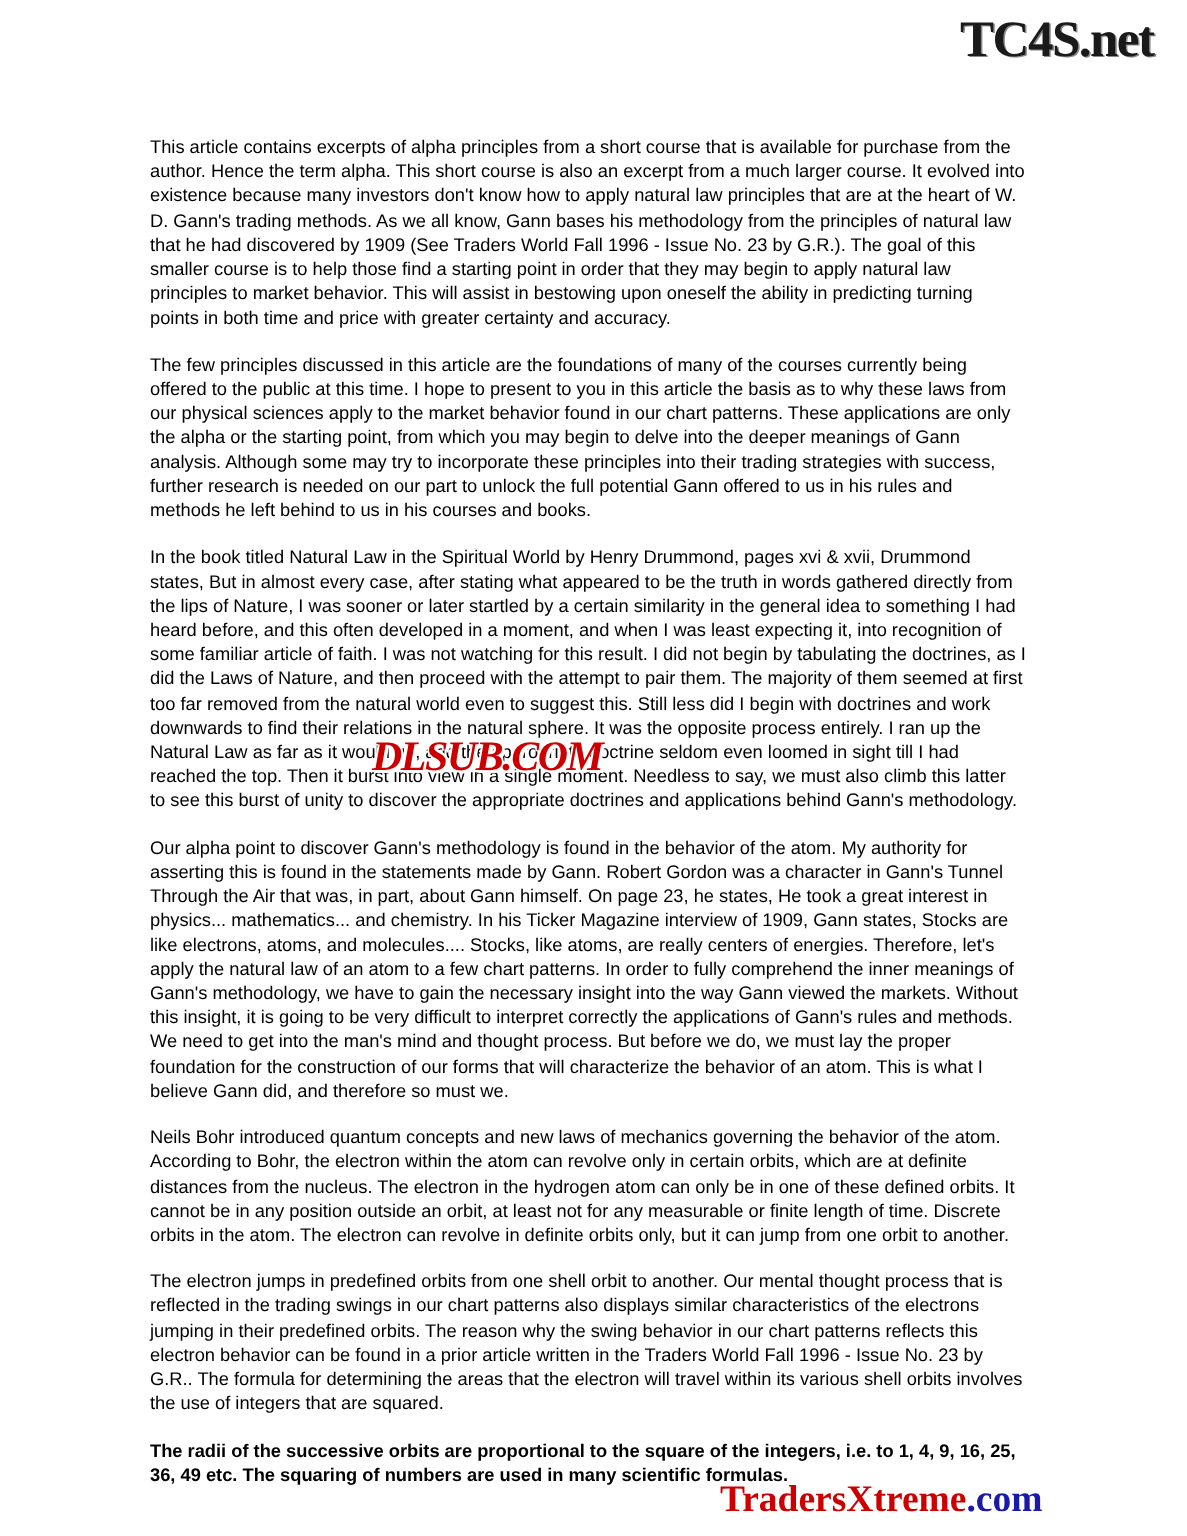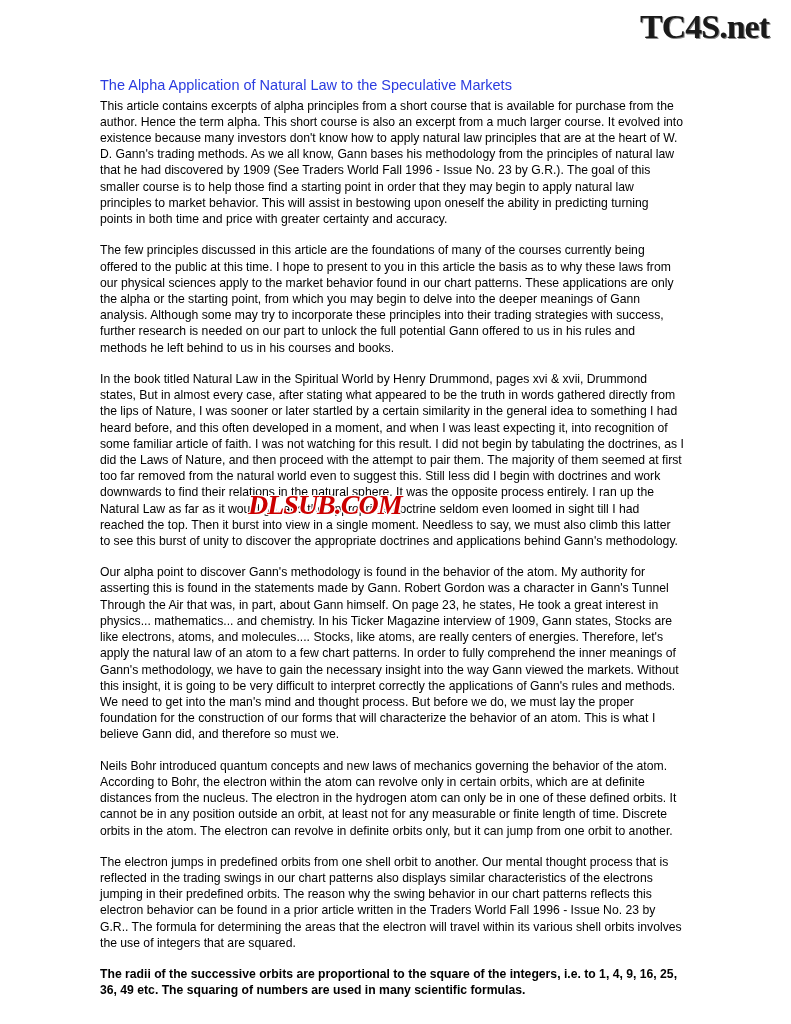--- a/index.html
+++ b/index.html
@@ -46,21 +46,21 @@
     line-height: 1.35;
   }
   .doc-author {
     font-size: 12.5px;
     font-weight: bold;
     margin: 0 0 26px 0;
   }
   p.body-par {
     font-size: 12.2px;
     line-height: 1.33;
-    margin: 0 0 15px 0;
+    margin: 14px 0 15px 0;
     text-align: left;
   }
   p.bold-par {
     font-size: 12.2px;
     line-height: 1.33;
     margin: 0 0 15px 0;
     font-weight: bold;
   }
   .watermark-mid {
     position: absolute;
@@ -89,30 +89,30 @@
   }
 </style>
 </head>
 <body>
 
 <div class="page">
 
   <div class="watermark-top">TC4S.net</div>
 
   <div class="content">
-    <h1 class="doc-title">The Alpha Application of Natural Law to the Speculative Markets</h1>
 
     <p class="body-par">This article contains excerpts of alpha principles from a short course that is available for purchase from the author. Hence the term alpha. This short course is also an excerpt from a much larger course. It evolved into existence because many investors don't know how to apply natural law principles that are at the heart of W. D. Gann's trading methods. As we all know, Gann bases his methodology from the principles of natural law that he had discovered by 1909 (See Traders World Fall 1996 - Issue No. 23 by G.R.). The goal of this smaller course is to help those find a starting point in order that they may begin to apply natural law principles to market behavior. This will assist in bestowing upon oneself the ability in predicting turning points in both time and price with greater certainty and accuracy.</p>
     <p class="body-par">The few principles discussed in this article are the foundations of many of the courses currently being offered to the public at this time. I hope to present to you in this article the basis as to why these laws from our physical sciences apply to the market behavior found in our chart patterns. These applications are only the alpha or the starting point, from which you may begin to delve into the deeper meanings of Gann analysis. Although some may try to incorporate these principles into their trading strategies with success, further research is needed on our part to unlock the full potential Gann offered to us in his rules and methods he left behind to us in his courses and books.</p>
     <p class="body-par">In the book titled Natural Law in the Spiritual World by Henry Drummond, pages xvi &amp; xvii, Drummond states, But in almost every case, after stating what appeared to be the truth in words gathered directly from the lips of Nature, I was sooner or later startled by a certain similarity in the general idea to something I had heard before, and this often developed in a moment, and when I was least expecting it, into recognition of some familiar article of faith. I was not watching for this result. I did not begin by tabulating the doctrines, as I did the Laws of Nature, and then proceed with the attempt to pair them. The majority of them seemed at first too far removed from the natural world even to suggest this. Still less did I begin with doctrines and work downwards to find their relations in the natural sphere. It was the opposite process entirely. I ran up the Natural Law as far as it would go, and the appropriate doctrine seldom even loomed in sight till I had reached the top. Then it burst into view in a single moment. Needless to say, we must also climb this latter to see this burst of unity to discover the appropriate doctrines and applications behind Gann's methodology.</p>
     <p class="body-par">Our alpha point to discover Gann's methodology is found in the behavior of the atom. My authority for asserting this is found in the statements made by Gann. Robert Gordon was a character in Gann's Tunnel Through the Air that was, in part, about Gann himself. On page 23, he states, He took a great interest in physics... mathematics... and chemistry. In his Ticker Magazine interview of 1909, Gann states, Stocks are like electrons, atoms, and molecules.... Stocks, like atoms, are really centers of energies. Therefore, let's apply the natural law of an atom to a few chart patterns. In order to fully comprehend the inner meanings of Gann's methodology, we have to gain the necessary insight into the way Gann viewed the markets. Without this insight, it is going to be very difficult to interpret correctly the applications of Gann's rules and methods. We need to get into the man's mind and thought process. But before we do, we must lay the proper foundation for the construction of our forms that will characterize the behavior of an atom. This is what I believe Gann did, and therefore so must we.</p>
     <p class="body-par">Neils Bohr introduced quantum concepts and new laws of mechanics governing the behavior of the atom. According to Bohr, the electron within the atom can revolve only in certain orbits, which are at definite distances from the nucleus. The electron in the hydrogen atom can only be in one of these defined orbits. It cannot be in any position outside an orbit, at least not for any measurable or finite length of time.
 Discrete orbits in the atom. The electron can revolve in definite orbits only, but it can jump from one orbit to another.</p>
     <p class="body-par">The electron jumps in predefined orbits from one shell orbit to another. Our mental thought process that is reflected in the trading swings in our chart patterns also displays similar characteristics of the electrons jumping in their predefined orbits. The reason why the swing behavior in our chart patterns reflects this electron behavior can be found in a prior article written in the Traders World Fall 1996 - Issue No. 23 by G.R.. The formula for determining the areas that the electron will travel within its various shell orbits involves the use of integers that are squared.</p>
     <p class="bold-par">The radii of the successive orbits are proportional to the square of the integers, i.e. to 1, 4, 9, 16, 25, 36, 49 etc.
 The squaring of numbers are used in many scientific formulas.</p>
 
   </div>
 
   <div class="watermark-mid">DLSUB.COM</div>
 
+  <div class="watermark-bottom"><span>TradersXtreme</span><span class="wm-blue">.com</span></div>
 
 </div>
 
 </body></html>

